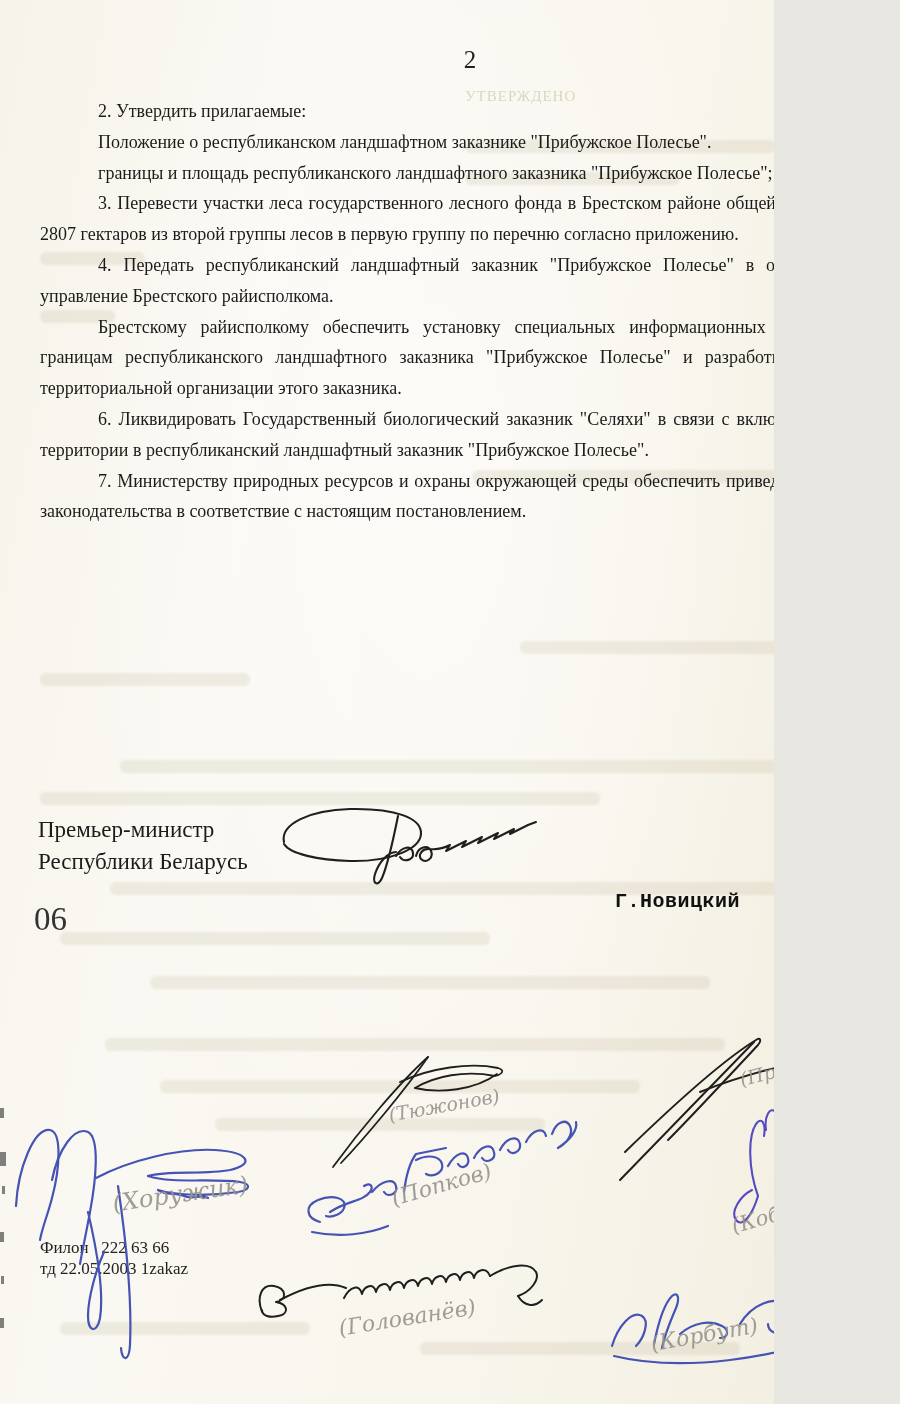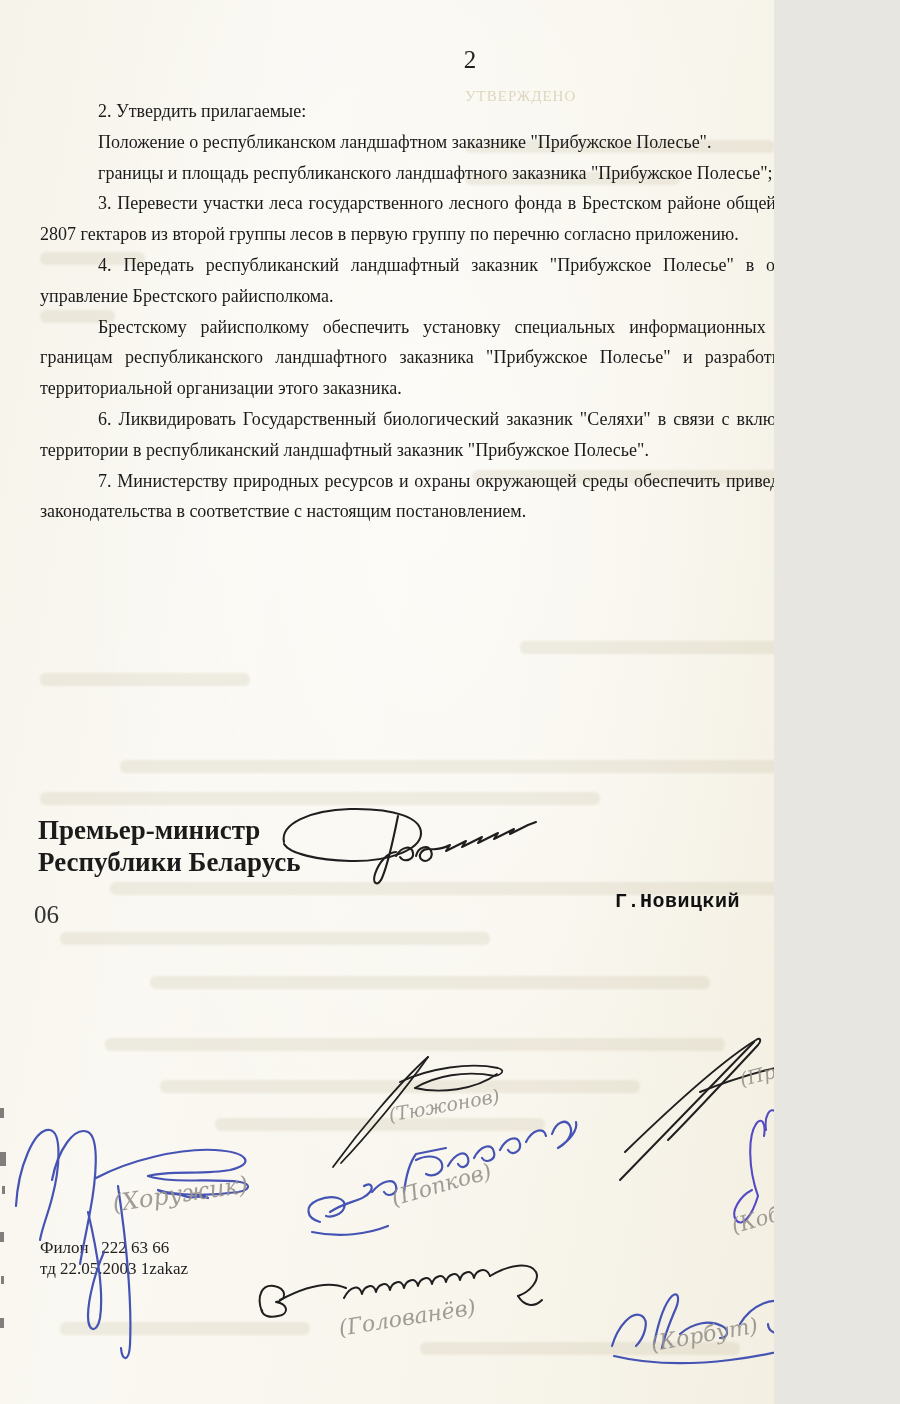--- a/index.html
+++ b/index.html
@@ -22,29 +22,29 @@
     font-size:25px; color:#222;
   }
   
   .body{
     position:absolute; left:40px; top:96px; width:822px;
     font-size:18px; line-height:30.8px; text-align:justify;
   }
   .body p{margin:0; text-indent:58px;}
   
   .sig-title{
-    position:absolute; left:38px; top:814px; font-size:27px; line-height:32px;font-weight:bold;
+    position:absolute; left:38px; top:814px; font-size:23px; line-height:32px;
   }
   .sig-name{
     position:absolute; left:615px; top:846px;
     font-family:"Liberation Mono", monospace; font-weight:700; font-size:20px;
     letter-spacing:.5px; color:#111;margin-top:44px;
   }
   .control-number{
-    position:absolute; left:34px; top:901px; font-size:25px; color:#333;
+    position:absolute; left:34px; top:901px; font-size:33px; color:#333;
   }
   .print-info{
     position:absolute; left:40px; top:1237px; font-size:17px; line-height:21px;
     white-space:pre; color:#222;
   }
   
   .ghost-text{
     position:absolute; color:rgba(168,148,88,.34); filter:blur(.7px);
     font-size:15px; letter-spacing:1px;
   }

